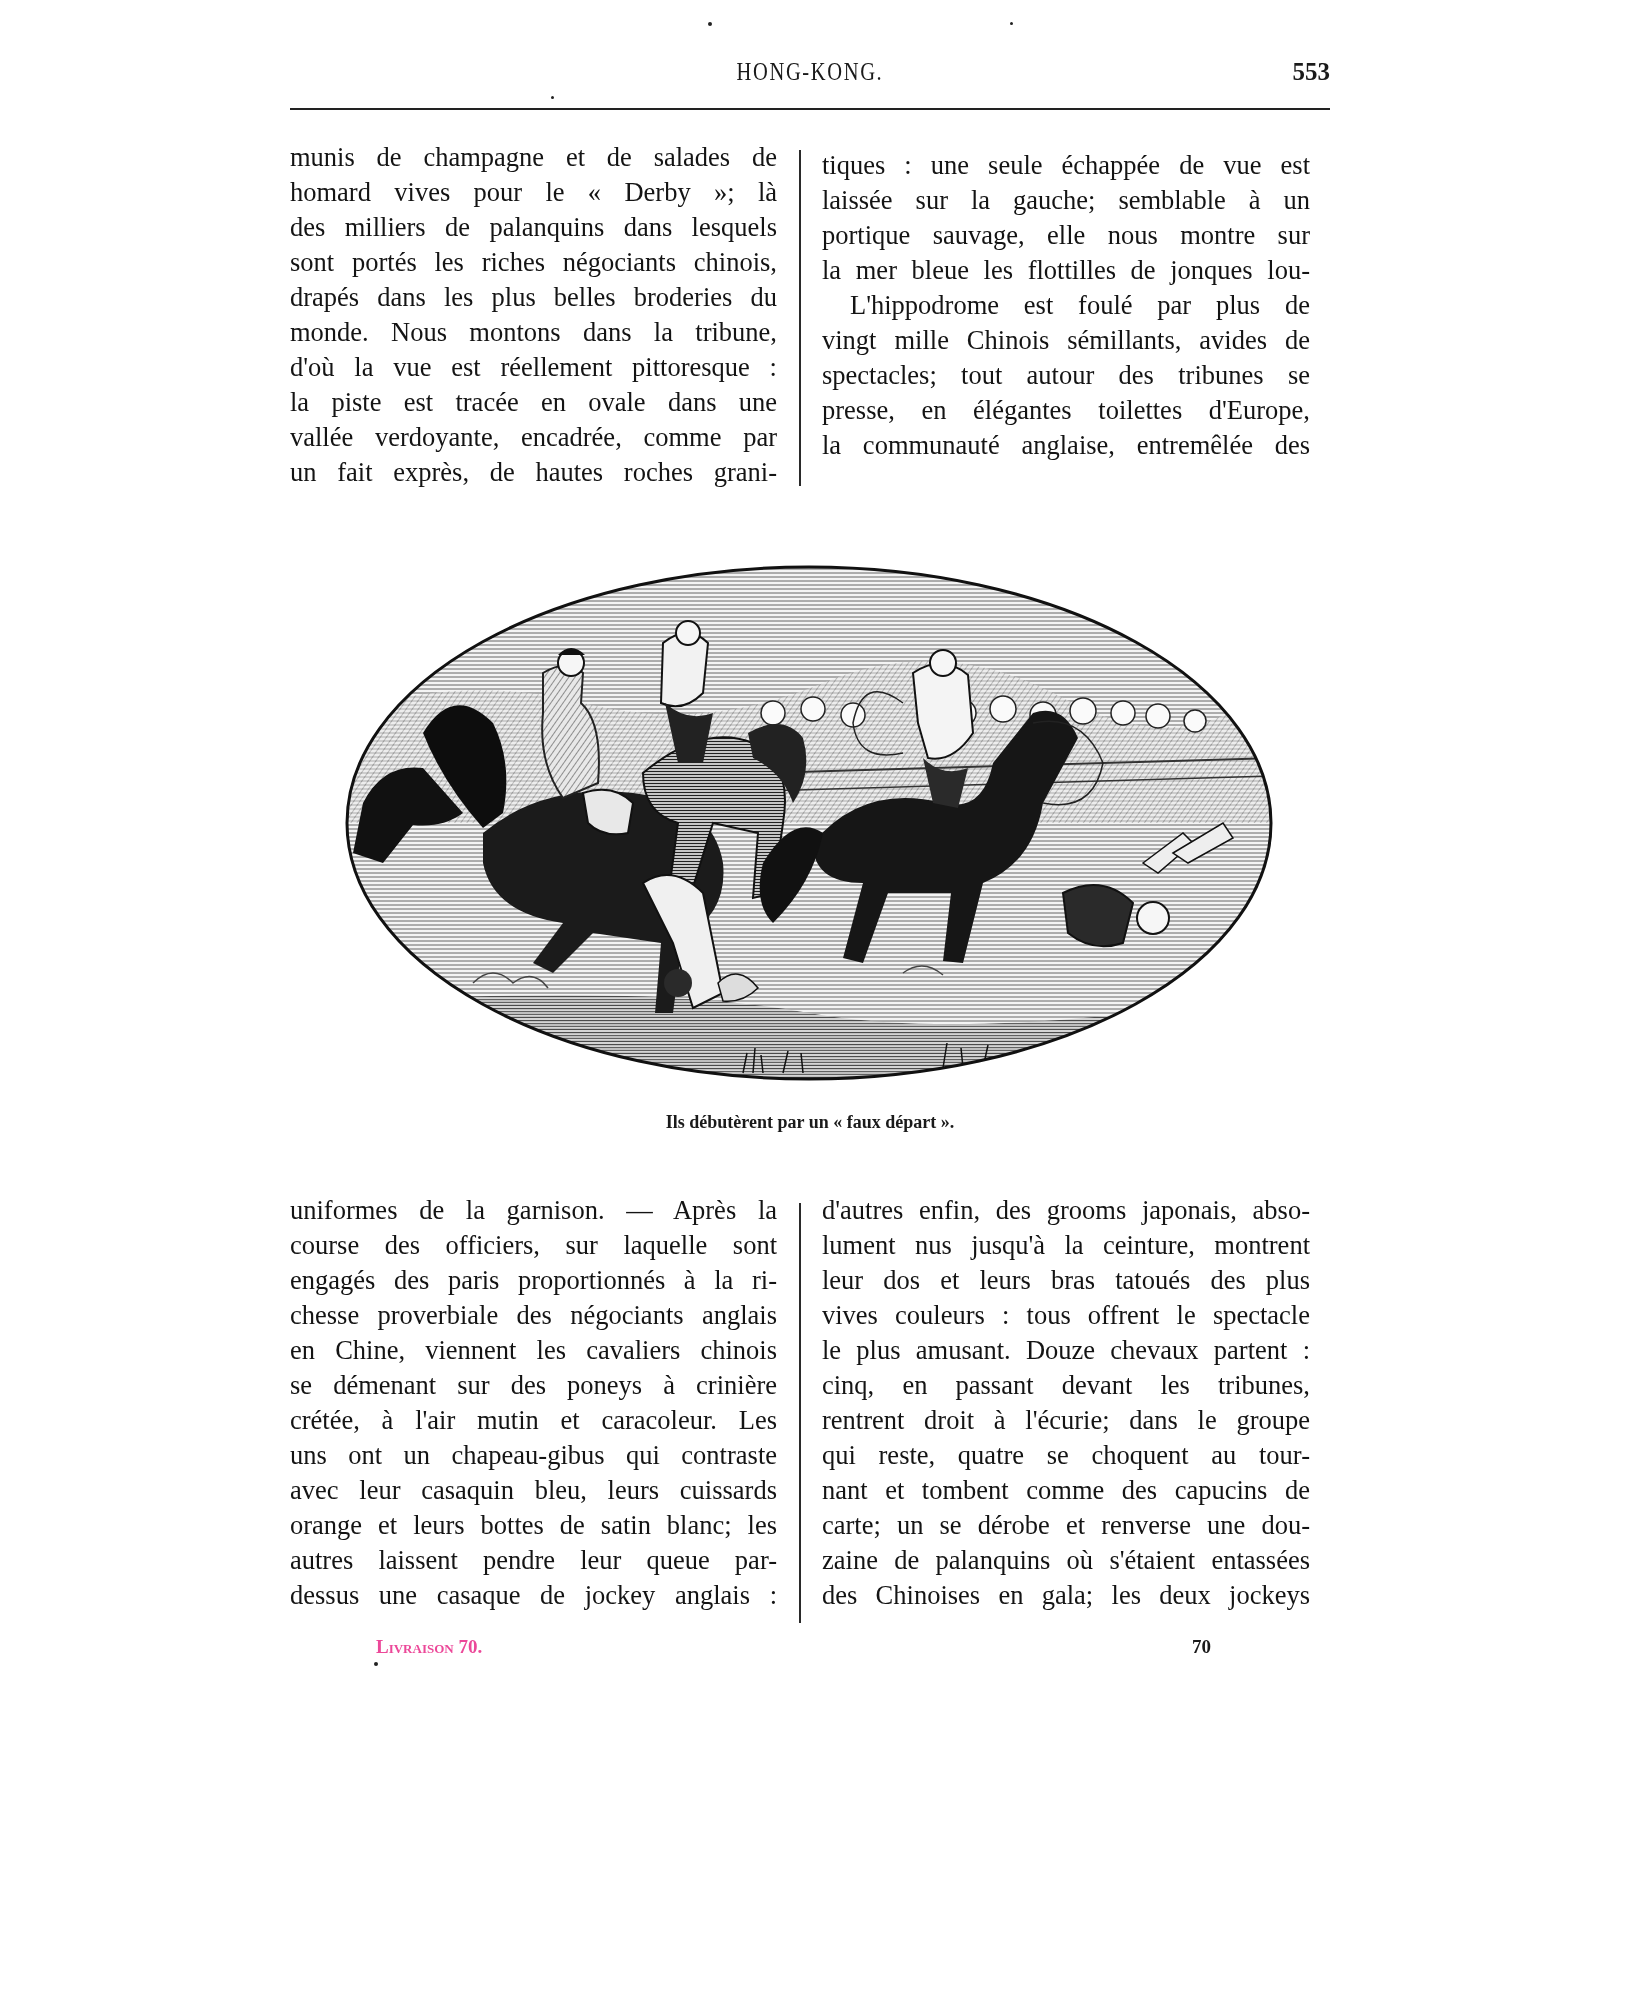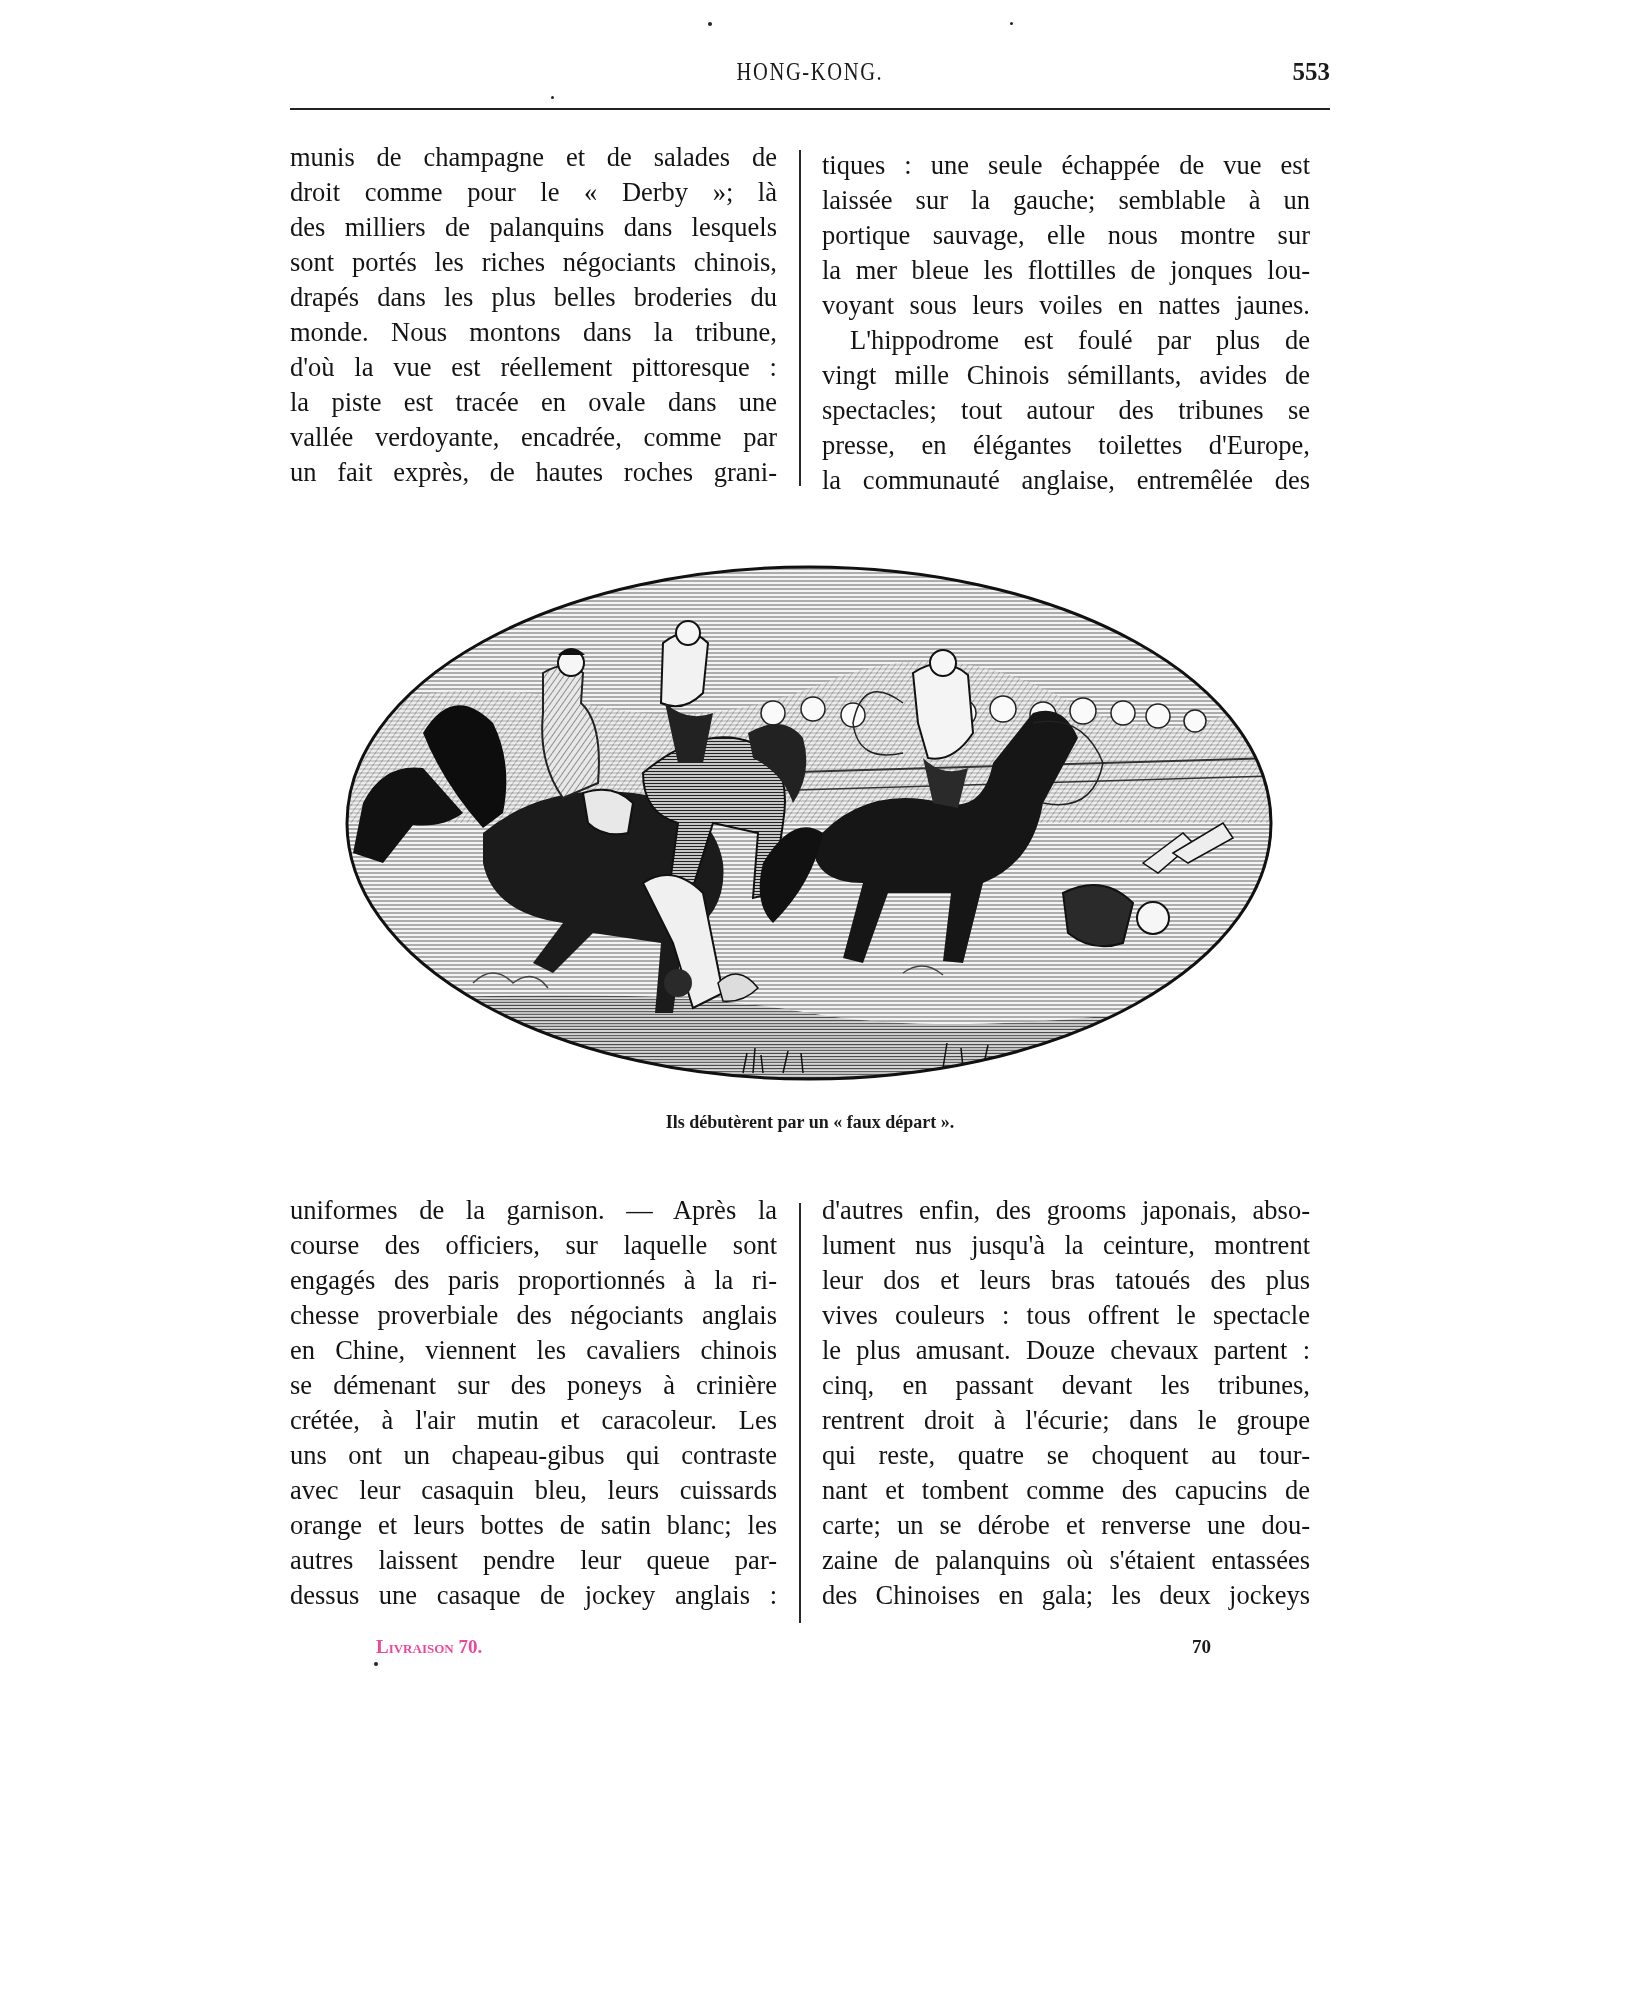--- a/index.html
+++ b/index.html
@@ -145,37 +145,36 @@
 <div class="page">
 
   <div class="running-head">
     <div class="running-title">HONG-KONG.</div>
     <div class="page-number">553</div>
   </div>
   <div class="head-rule"></div>
 
   <div class="column col-top-left">
     <span class="line">munis de champagne et de salades de</span>
-    <span class="line">droit comme pour le « Derby »; là</span>
+    <span class="line">homard vives pour le « Derby »; là</span>
     <span class="line">des milliers de palanquins dans lesquels</span>
     <span class="line">sont portés les riches négociants chinois,</span>
     <span class="line">drapés dans les plus belles broderies du</span>
     <span class="line">monde. Nous montons dans la tribune,</span>
     <span class="line">d'où la vue est réellement pittoresque :</span>
     <span class="line">la piste est tracée en ovale dans une</span>
     <span class="line">vallée verdoyante, encadrée, comme par</span>
     <span class="line">un fait exprès, de hautes roches grani-</span>
   </div>
   <div class="col-divider div-top"></div>
   <div class="column col-top-right">
     <span class="line">tiques : une seule échappée de vue est</span>
     <span class="line">laissée sur la gauche; semblable à un</span>
     <span class="line">portique sauvage, elle nous montre sur</span>
     <span class="line">la mer bleue les flottilles de jonques lou-</span>
-    <span class="line">voyant sous leurs voiles en nattes jaunes.</span>
     <span class="line indent">L'hippodrome est foulé par plus de</span>
     <span class="line">vingt mille Chinois sémillants, avides de</span>
     <span class="line">spectacles; tout autour des tribunes se</span>
     <span class="line">presse, en élégantes toilettes d'Europe,</span>
     <span class="line">la communauté anglaise, entremêlée des</span>
   </div>
 
   <div class="figure">
     <svg viewBox="0 0 932 520" xmlns="http://www.w3.org/2000/svg">
       <defs>

